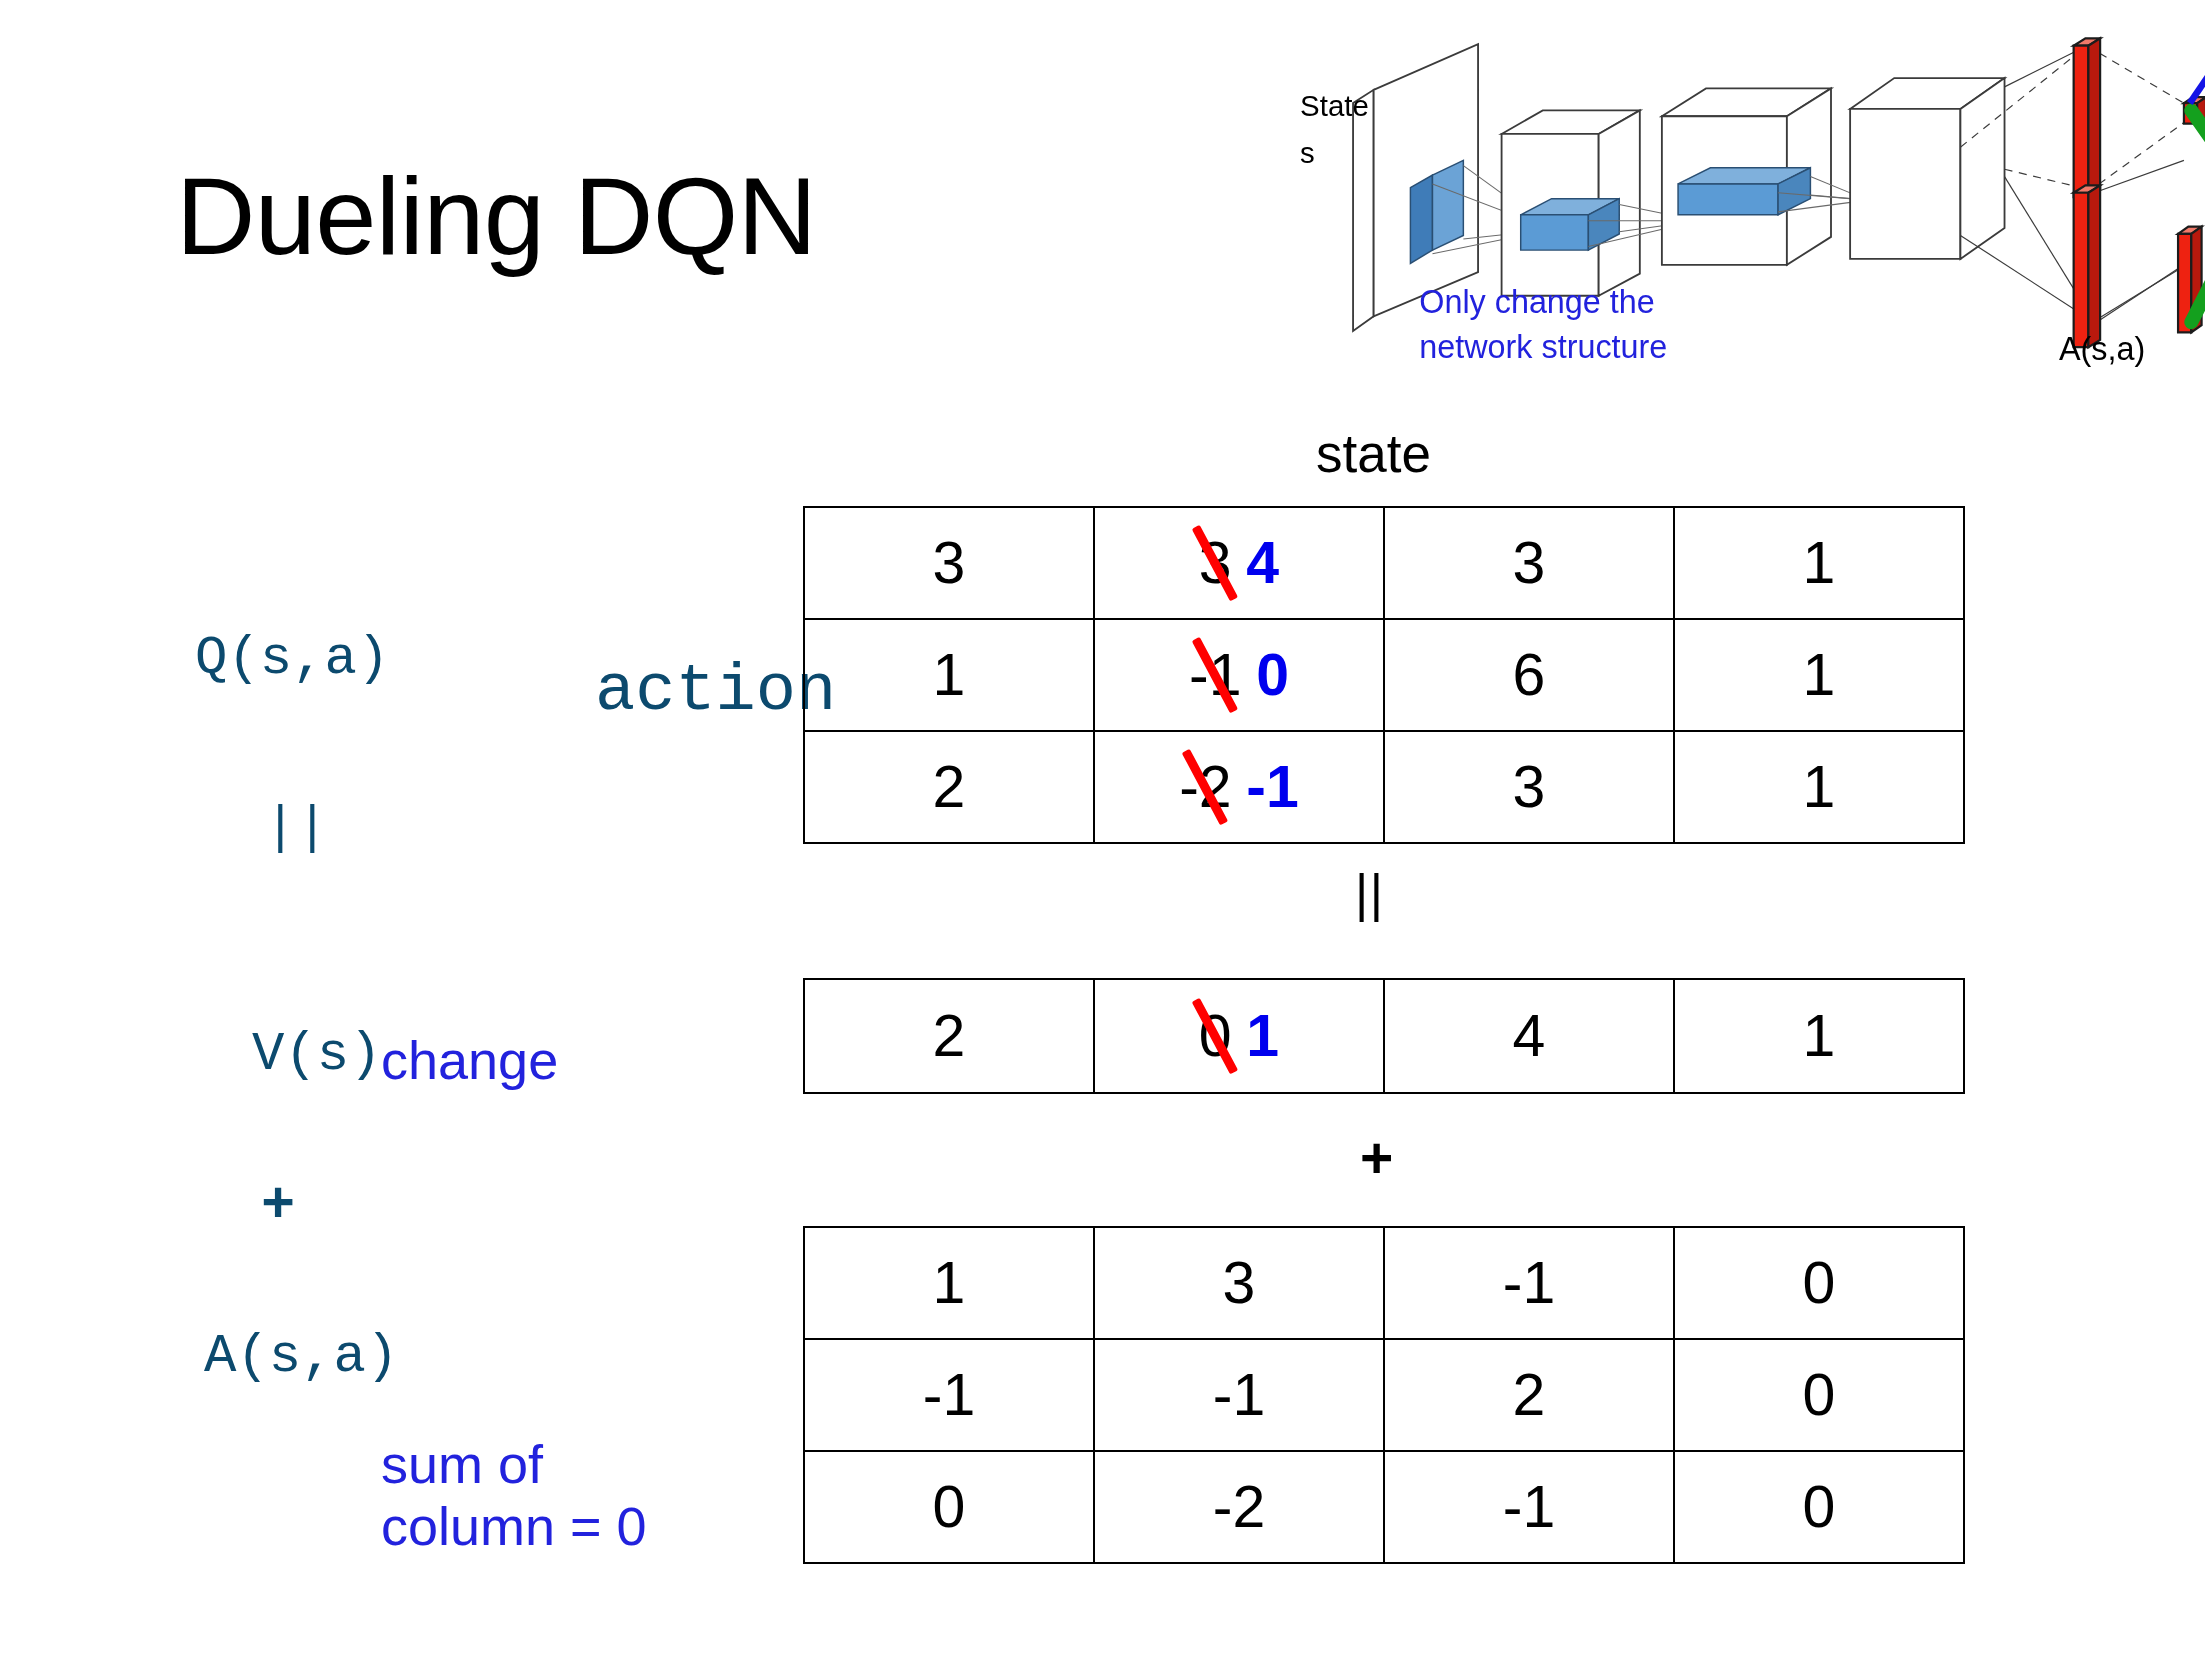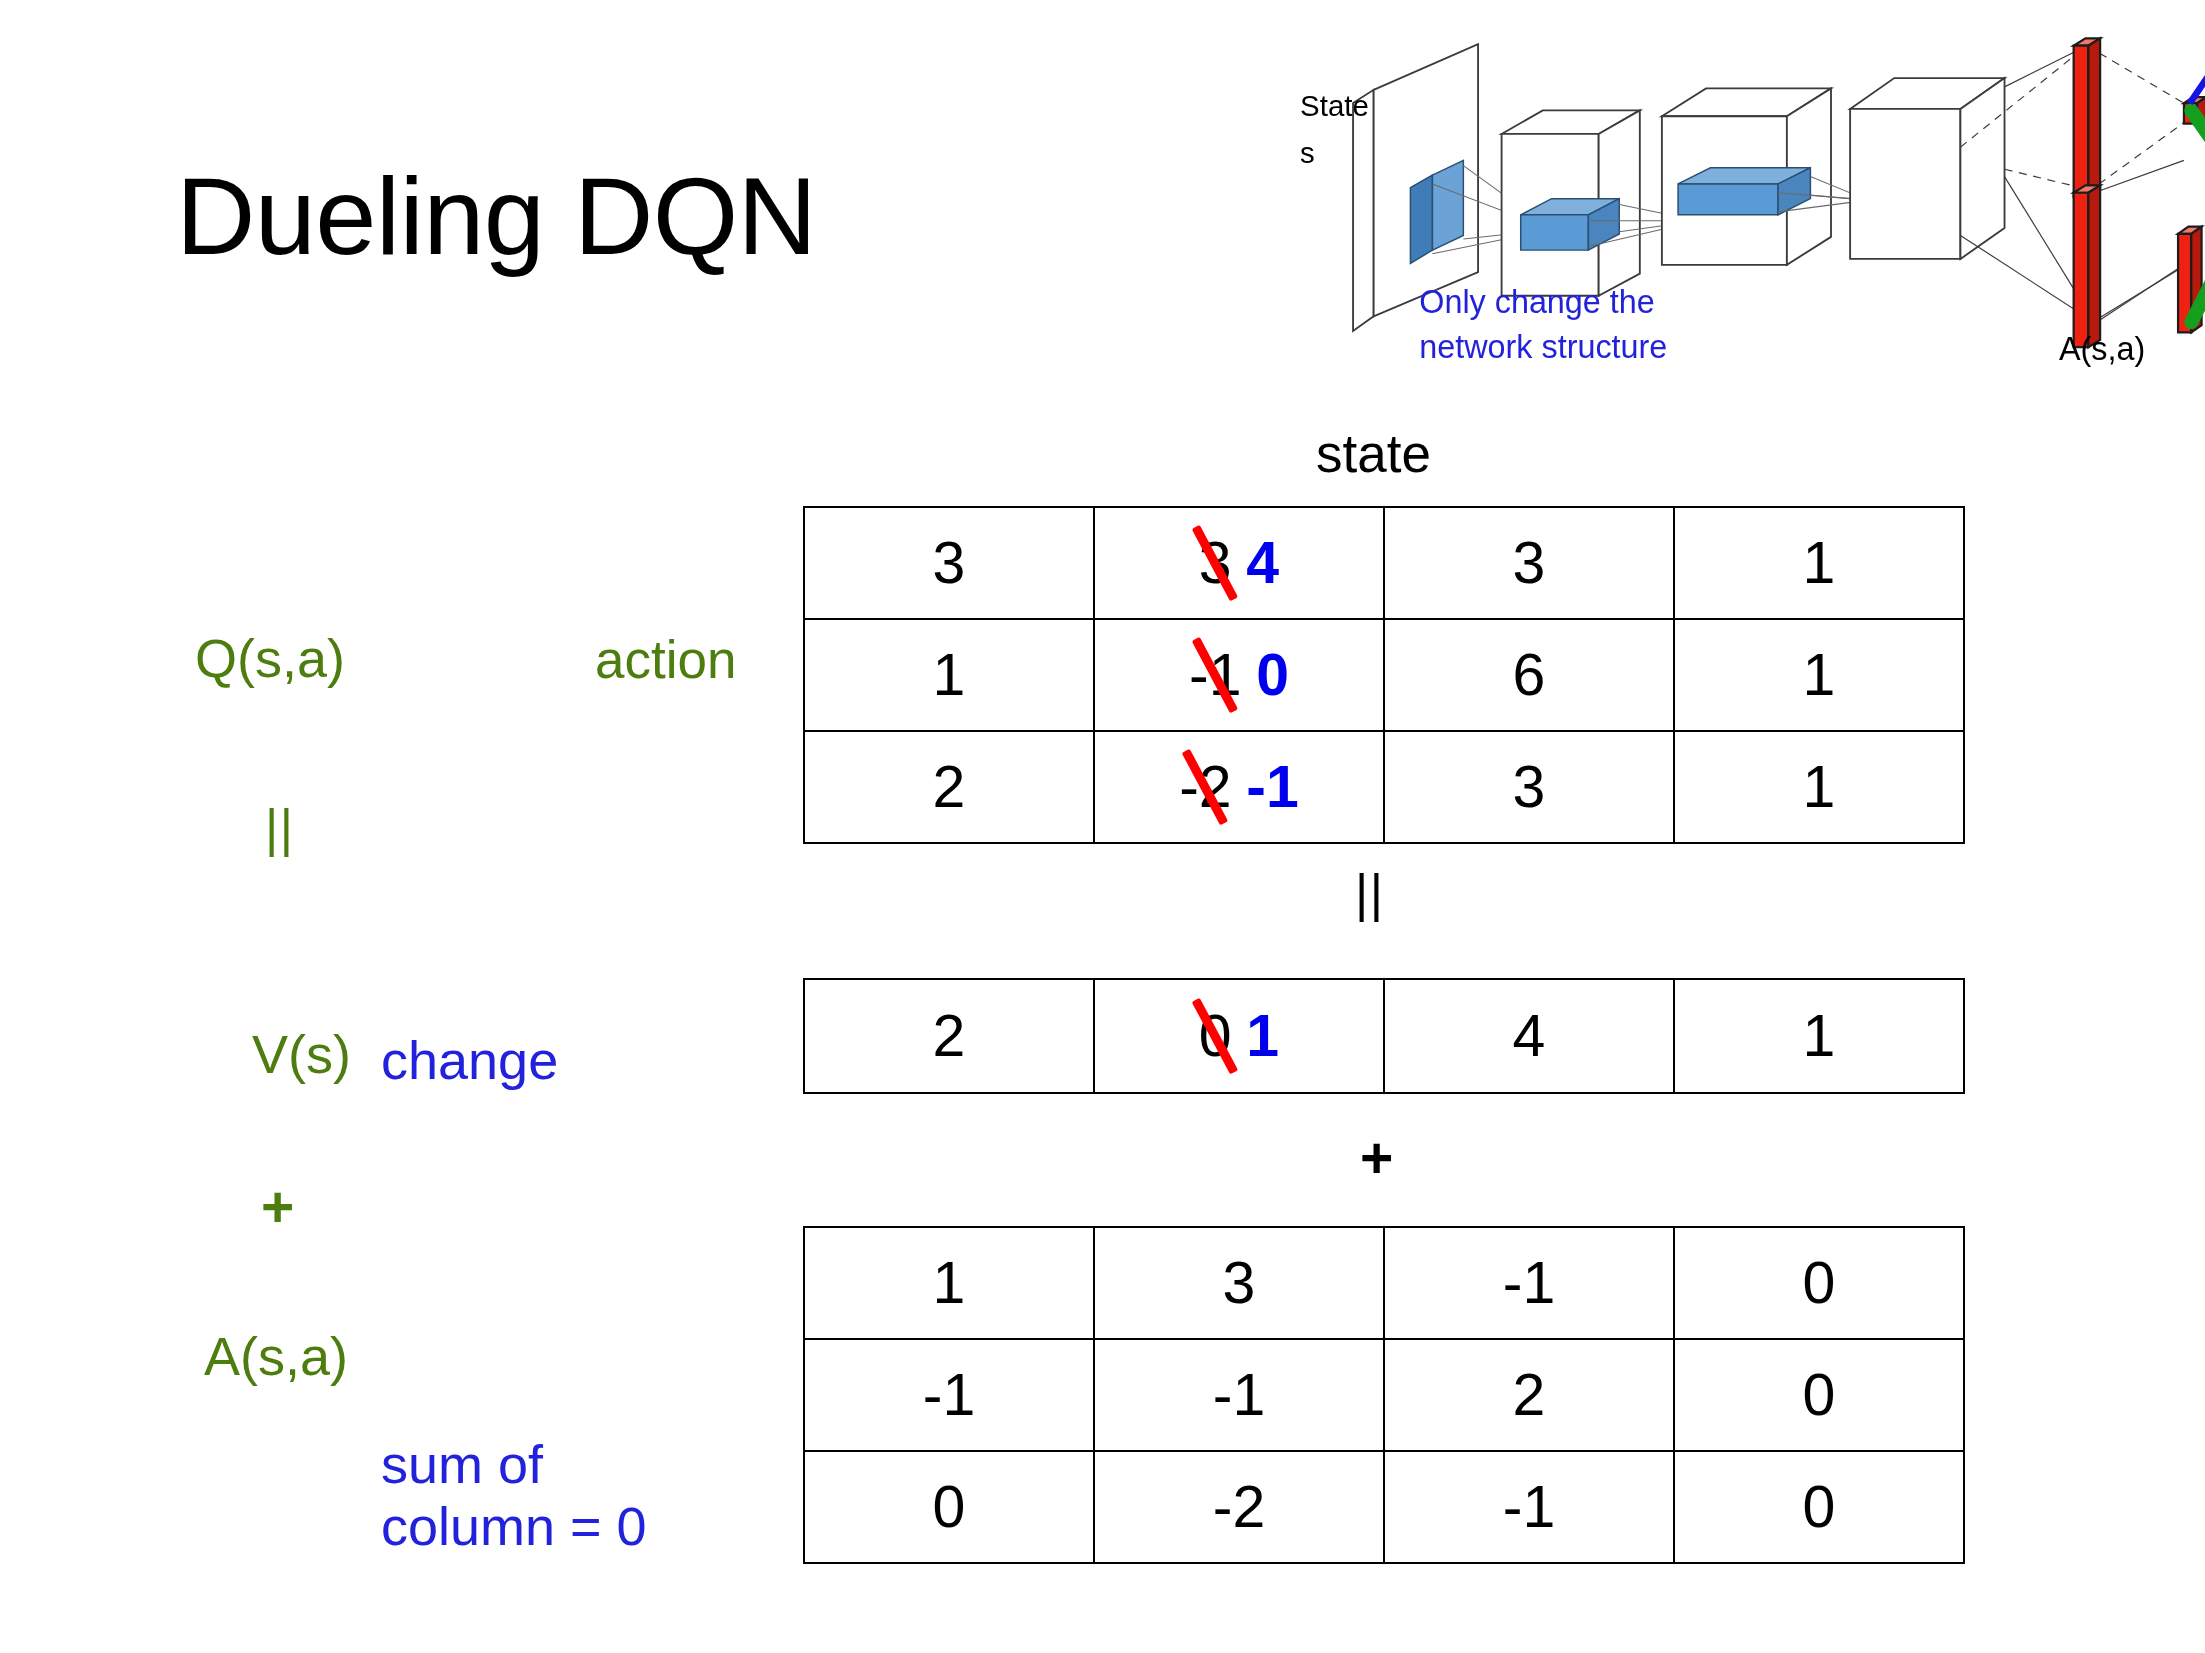--- a/index.html
+++ b/index.html
@@ -23,39 +23,40 @@
     font-size: 110px;
     line-height: 1.05;
     color: #000000;
     font-weight: 400;
     letter-spacing: -0.7px;
     white-space: nowrap;
   }
 
   
   .lbl-black {
-    color: #4d7c0f;
+    color: #0c4a6e;
     font-size: 54px;
     white-space: nowrap;
     line-height: 1.1;
+    font-family: Liberation Mono, monospace;
   }
   .lbl-blue {
     color: #2222DD;
     font-size: 54px;
     line-height: 1.15;
     white-space: nowrap;
   }
   #label-q     { left: 195px;  top: 629px; }
   #label-eq1   { left: 265px;  top: 801px; font-size: 51px; letter-spacing: 1.5px; }
   #label-v     { left: 252px;  top: 1025px; }
   #label-plus  { left: 261px;  top: 1176px; font-size: 57px; font-weight: 600;}
   #label-a     { left: 204px;  top: 1327px; }
   #note-average{ left: 381px;  top: 1029px; }
   #note-sum    { left: 381px;  top: 1433px; }
-  #label-action{ left: 595px;  top: 631px; font-size: 53px; }
+  #label-action{ left: 595px;  top: 655px; font-size: 67px; }
 
   
   #label-state {
     left: 1316px; top: 423px;
     font-size: 53px; color:#000;
     white-space: nowrap;
   }
 
   
   #op-eq2 {

